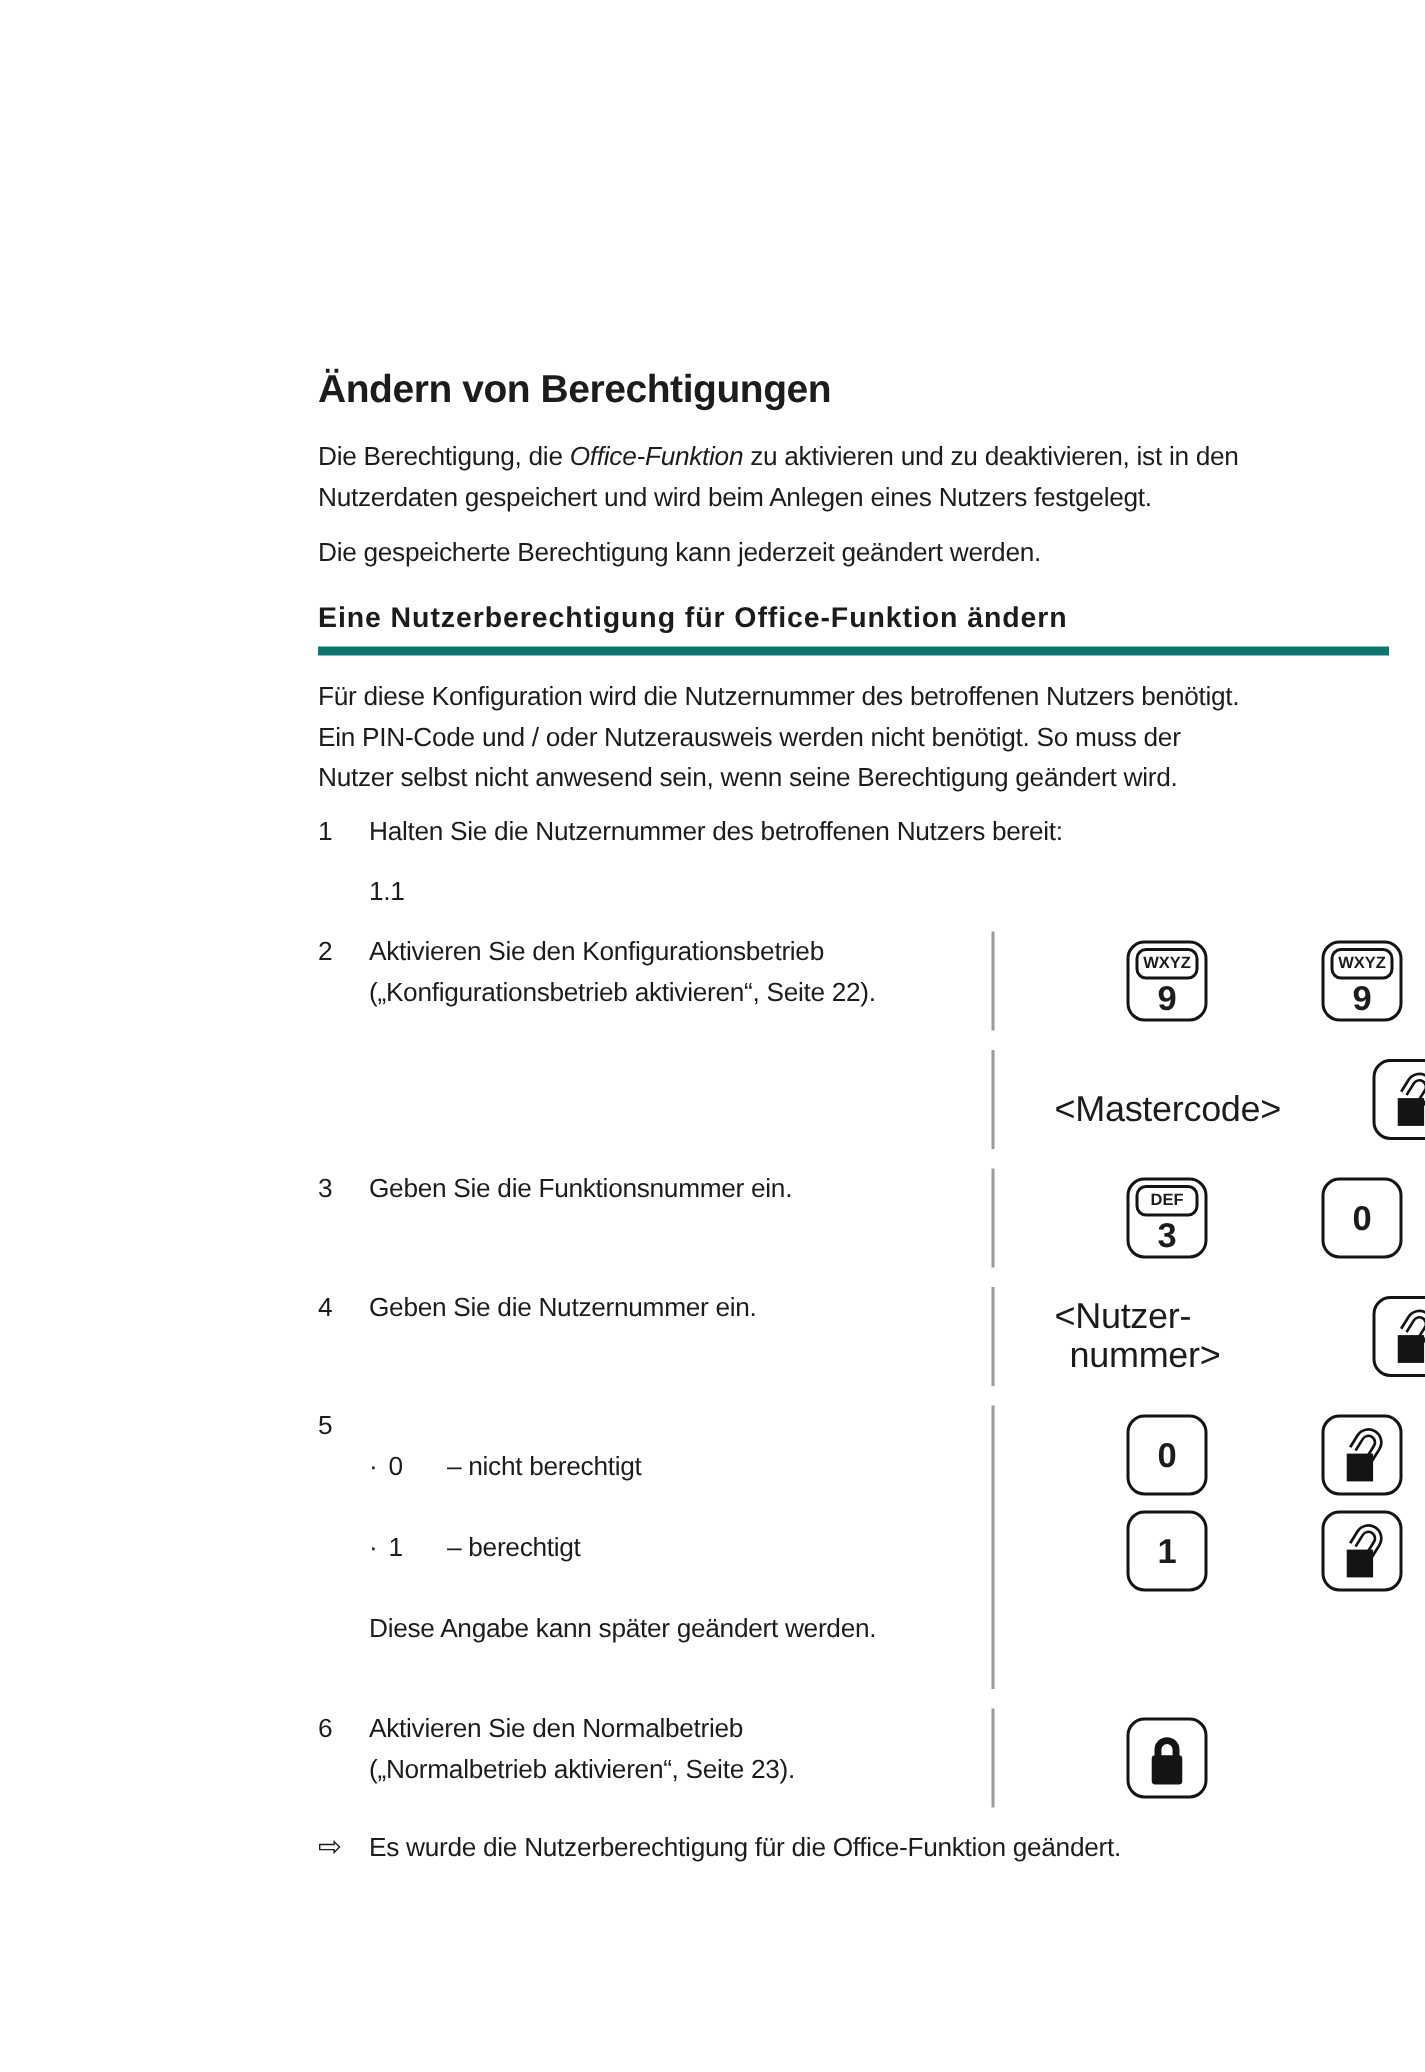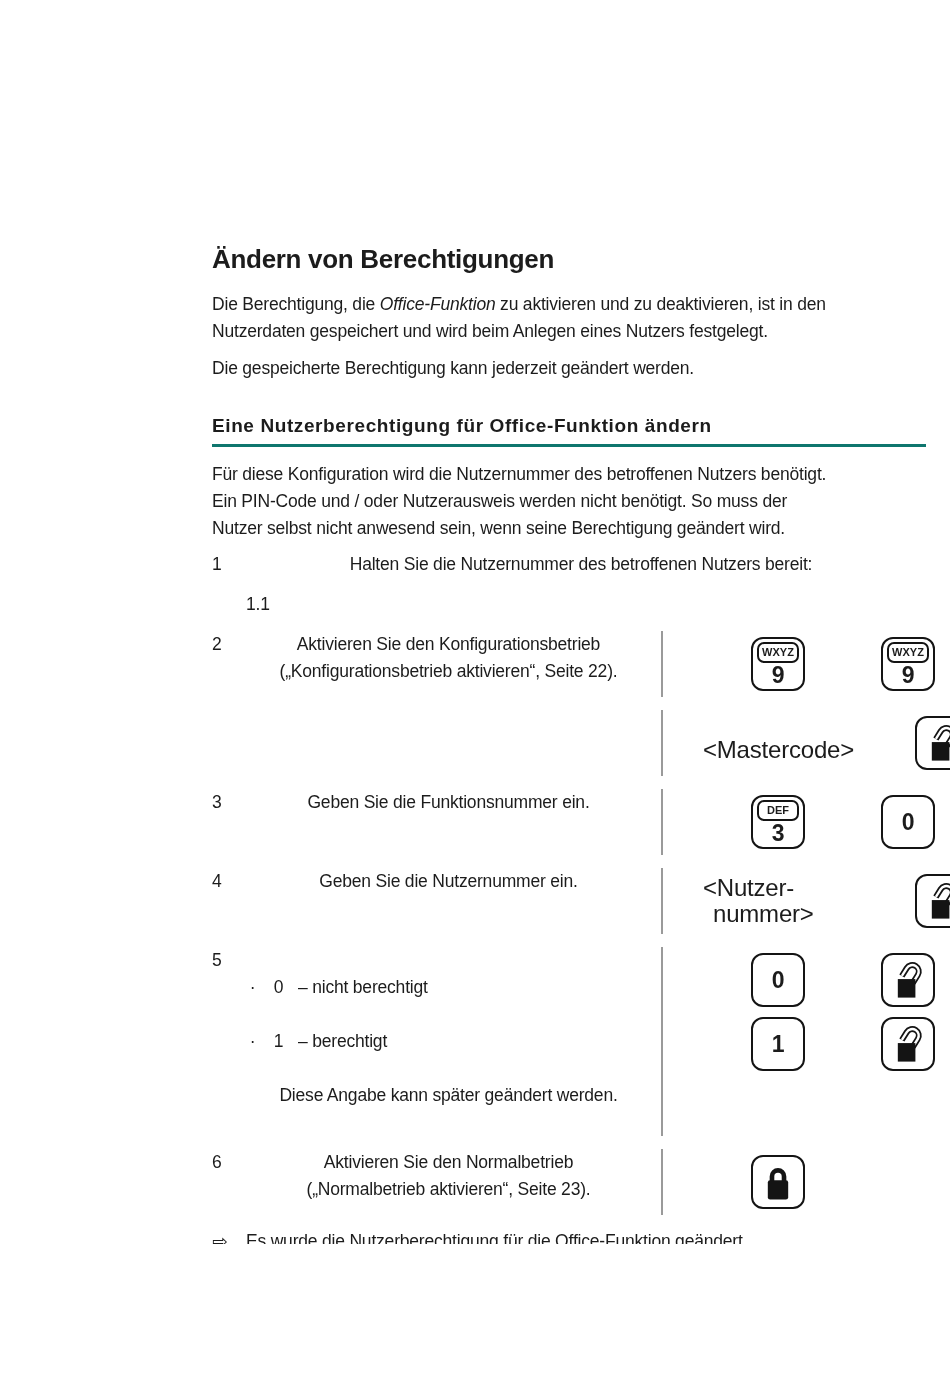--- a/index.html
+++ b/index.html
@@ -5,30 +5,30 @@
   * { margin:0; padding:0; box-sizing:border-box; }
   html,body { background:#ffffff; }
   .page {
     position:relative; width:950px; height:1244px; background:#ffffff;
     font-family:"Liberation Sans","DejaVu Sans",sans-serif;
     color:#1c1c1c; overflow:hidden;
   }
   .content { position:absolute; left:212px; top:244px; width:714px; font-size:17.5px; line-height:27px; letter-spacing:-0.2px; }
   .title { font-size:26px; line-height:30px; font-weight:bold; margin-bottom:17px; letter-spacing:-0.3px; }
   .para { white-space:pre-line; margin-bottom:10px; }
-  .para.mb-lg { margin-bottom:33px; }
+  .para.mb-lg { margin-bottom:20px; }
   .subheading { font-size:19px; line-height:21px; font-weight:bold; letter-spacing:0.6px;
-    padding-bottom:8px; border-bottom:3px solid #0f766e; margin-bottom:14px; }
+    padding-bottom:8px; border-bottom:6px solid #0f766e; margin-bottom:14px; }
   .section-intro { white-space:pre-line; margin-bottom:9px; }
 
   .step { display:flex; align-items:stretch; margin-bottom:13px; }
   .step-main { width:449px; flex:none; display:flex; align-items:flex-start; }
   .step.full .step-main { width:100%; }
   .step-num { width:34px; flex:none; }
-  .step-text { flex:1; white-space:pre-line; padding-right:10px;text-align:center; }
+  .step-text { flex:1; white-space:pre-line; padding-right:10px; }
   .substep { display:flex; margin-bottom:13px; }
   .substep-indent { width:34px; flex:none; }
   .substep-num { width:44px; flex:none; }
   .substep-text { flex:1; white-space:pre-line; }
 
   .step-aside { flex:1; border-left:2px solid #9a9a9a; padding:6px 0 6px 40px; display:flex; align-items:flex-start; }
   .key-row { display:flex; gap:28px; align-items:center; }
   .key-row.no-gap { gap:0; }
   .aside-col { display:flex; flex-direction:column; gap:10px; }
 

